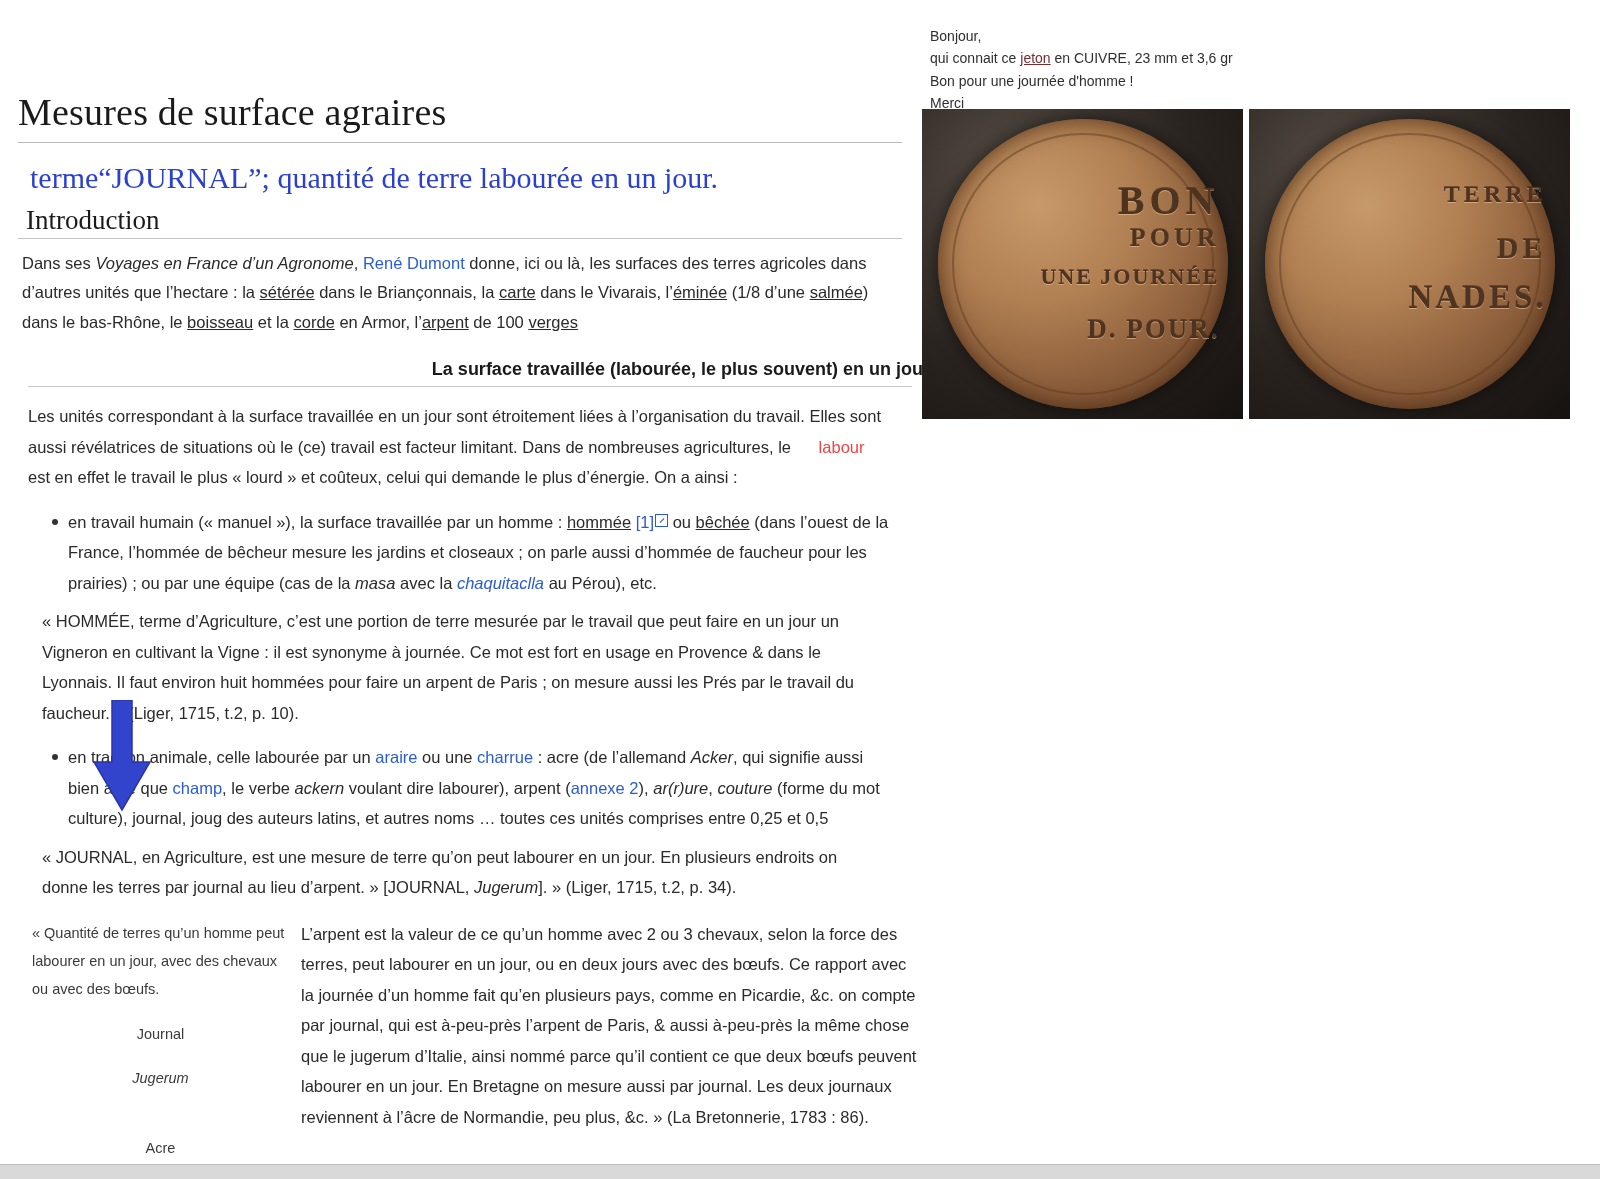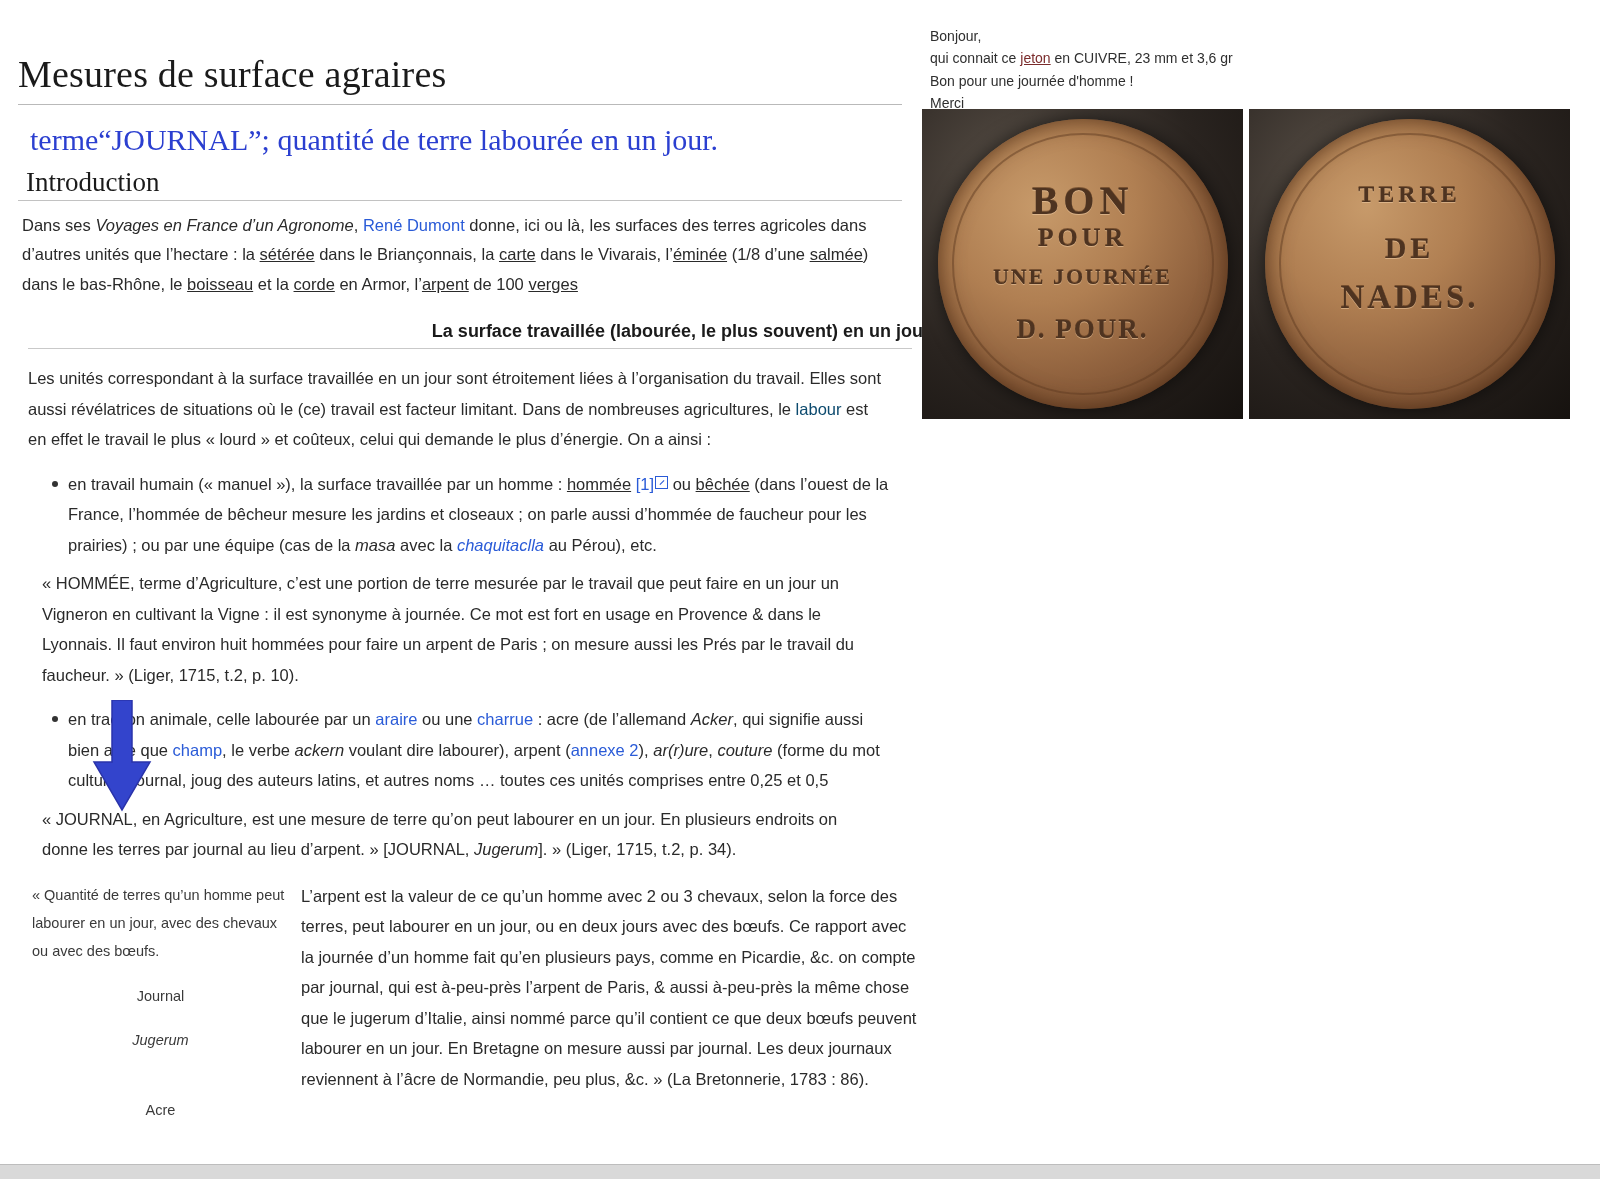--- a/index.html
+++ b/index.html
@@ -24,21 +24,21 @@
     width: 930px;
     padding: 0 0 0 10px;
     box-sizing: border-box;
   }
 
   .title {
     font-family: "Liberation Serif", serif;
     font-size: 38px;
     font-weight: normal;
     color: #1a1a1a;
-    margin: 52px 0 8px 8px;
+    margin: 90px 0 8px 8px;
     letter-spacing: .2px;
   }
   .rule-title {
     border: none;
     border-top: 1px solid #b9b9b9;
     margin: 0 28px 0 8px;
   }
 
   .author-line {
     margin: 14px 0 0 8px;
@@ -99,21 +99,21 @@
     border-top: 1px solid #c9c9c9;
     margin: 6px 18px 14px 18px;
   }
 
   .body-para {
     font-size: 16.5px;
     line-height: 1.85;
     margin: 0 40px 0 18px;
     color: #2a2a2a;
   }
-  .red { color: #0c4a6e; }
+  .red { color: #ef4444; margin-left: 23px; }
 
   ul.bullets {
     margin: 14px 40px 0 40px;
     padding: 0 0 0 18px;
     list-style: none;
   }
   ul.bullets > li {
     position: relative;
     font-size: 16.5px;
     line-height: 1.85;
@@ -243,22 +243,22 @@
   }
   .coin-disc::after {
     content: "";
     position: absolute;
     inset: 14px;
     border-radius: 50%;
     border: 2px solid rgba(90,55,30,.45);
   }
   .coin-text {
     position: absolute;
-    left: 0; right: 0;
-    text-align: center;
+    left: 0; right: 8px;
+    text-align: right;
     font-family: "Liberation Serif", serif;
     color: #4e3320;
     text-shadow: 0 1px 0 rgba(240,205,165,.55), 0 -1px 0 rgba(60,30,10,.5);
     letter-spacing: 2px;
     font-weight: bold;
   }
   .c1-l1 { top: 58px;  font-size: 40px; letter-spacing: 5px; }
   .c1-l2 { top: 104px; font-size: 26px; letter-spacing: 4px; }
   .c1-l3 { top: 145px; font-size: 22px; letter-spacing: 2px; }
   .c1-l4 { top: 195px; font-size: 27px; letter-spacing: 2px; }

